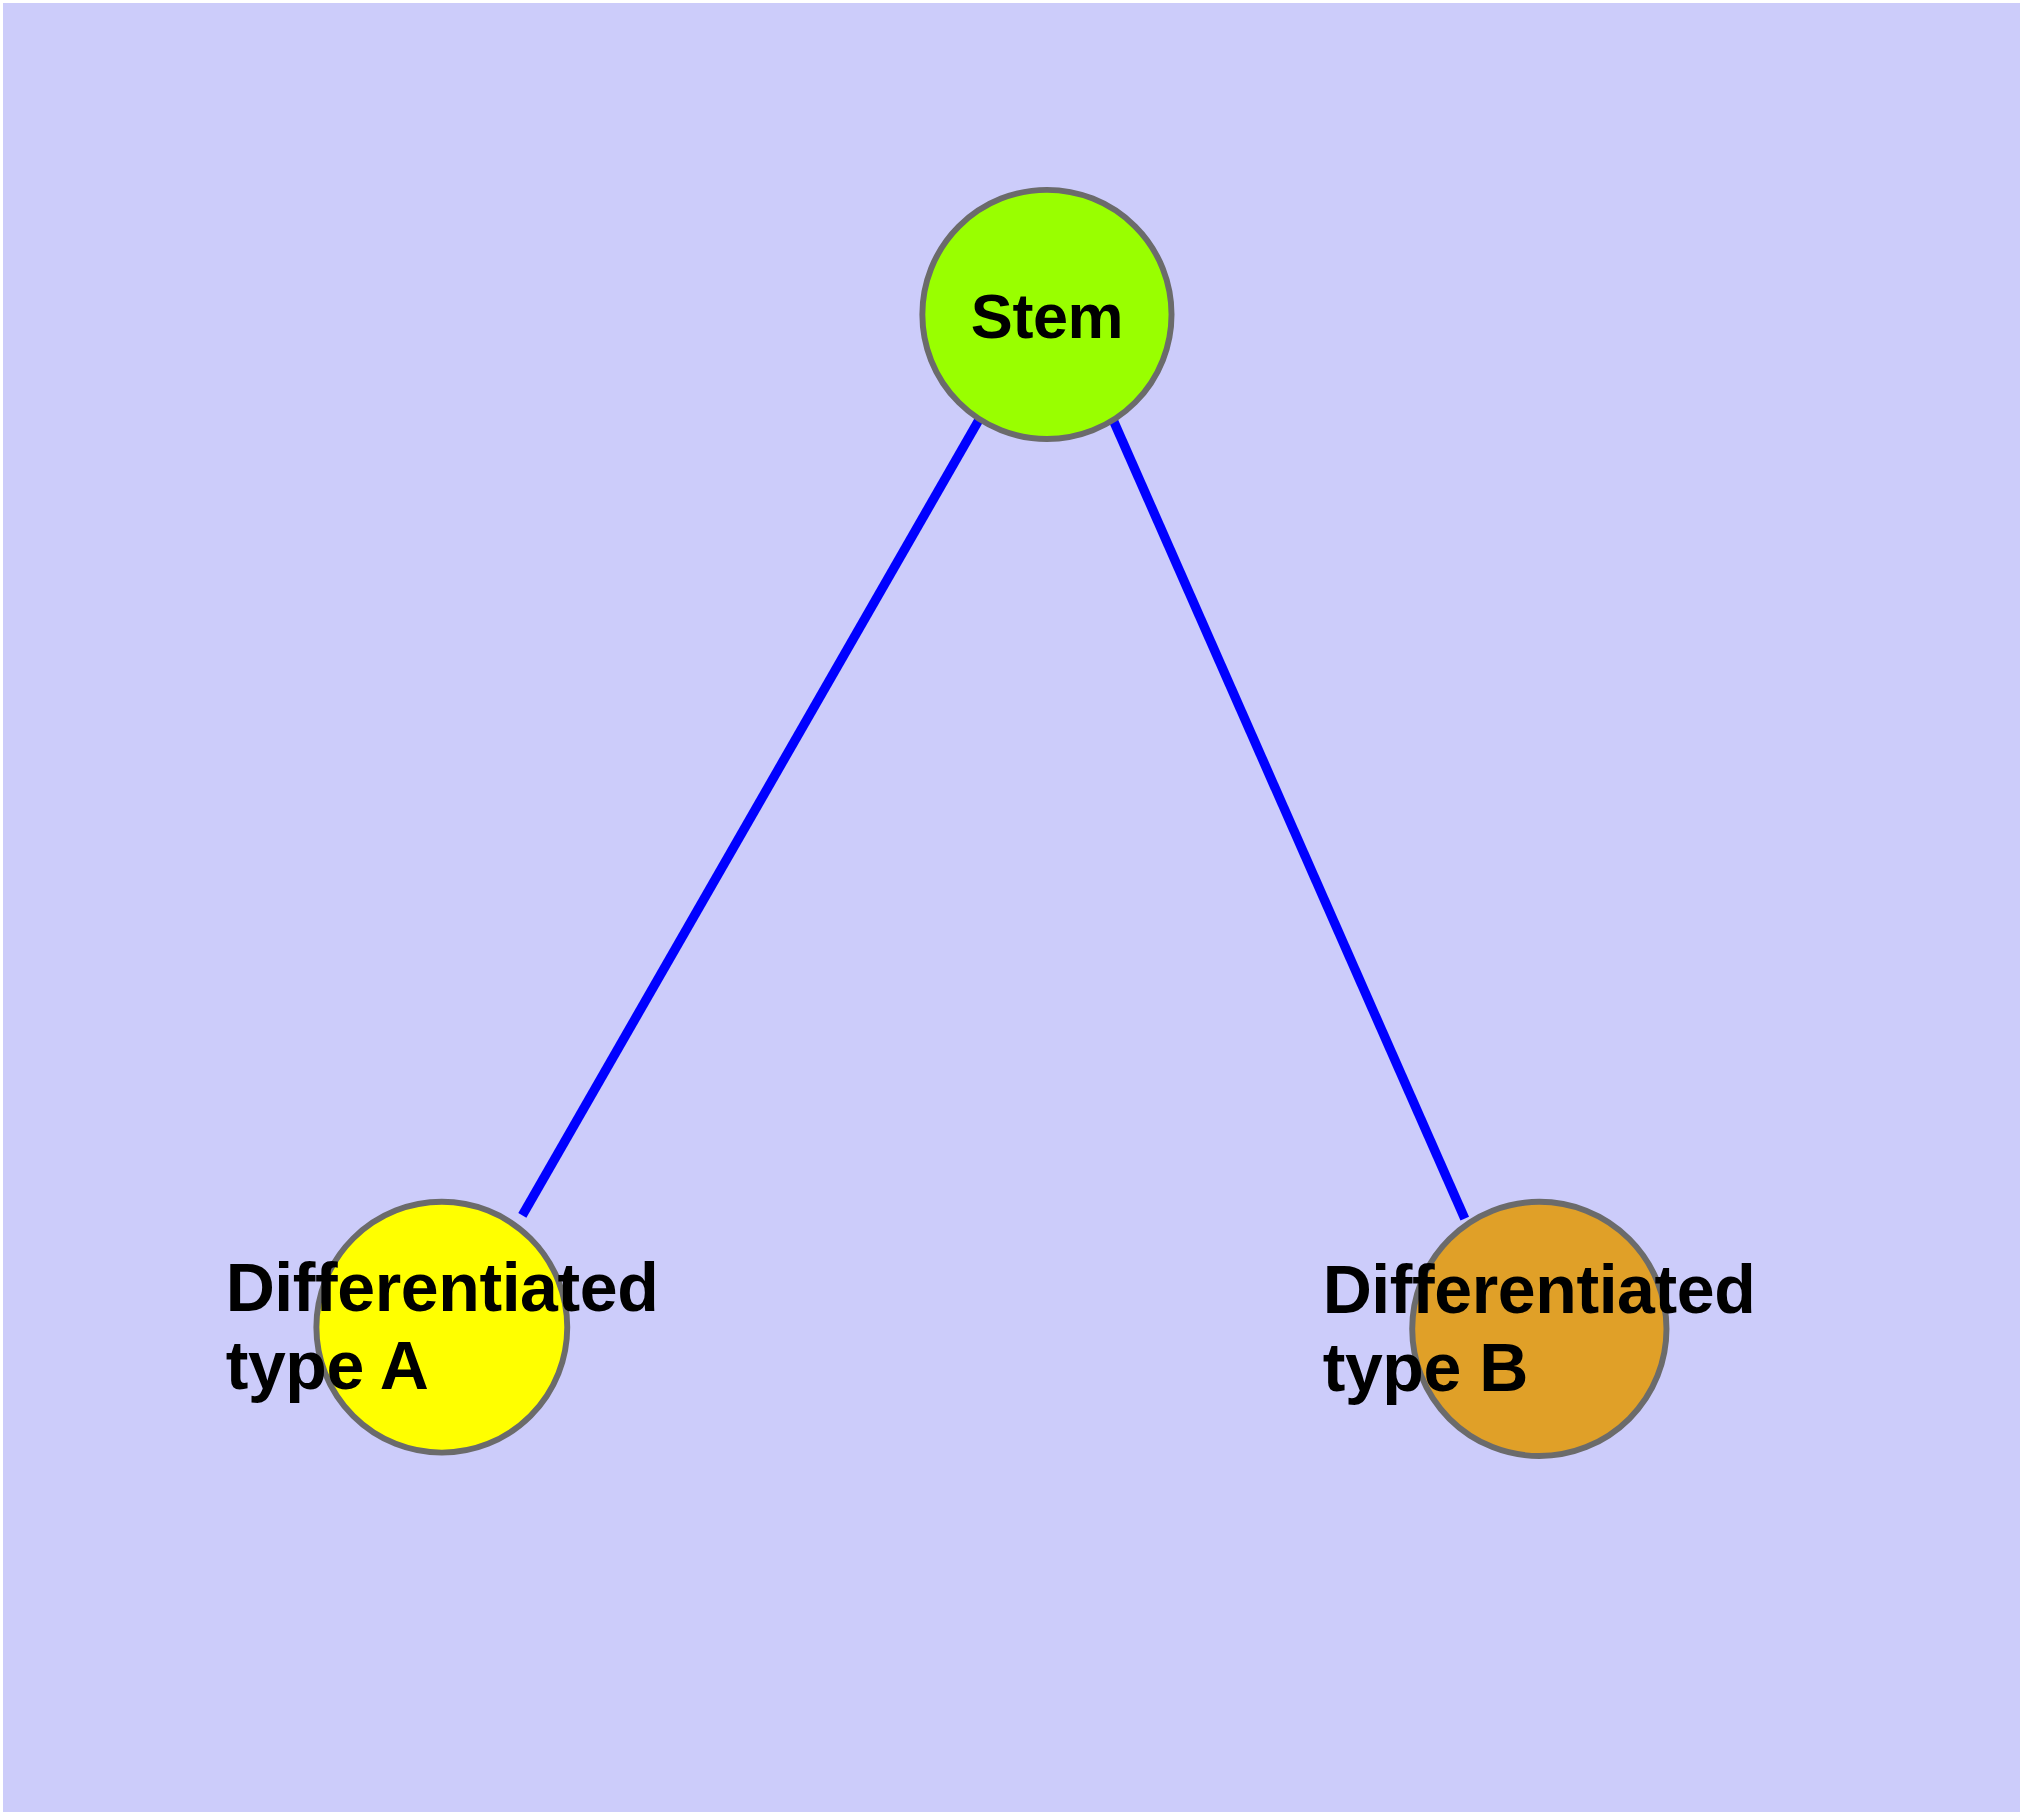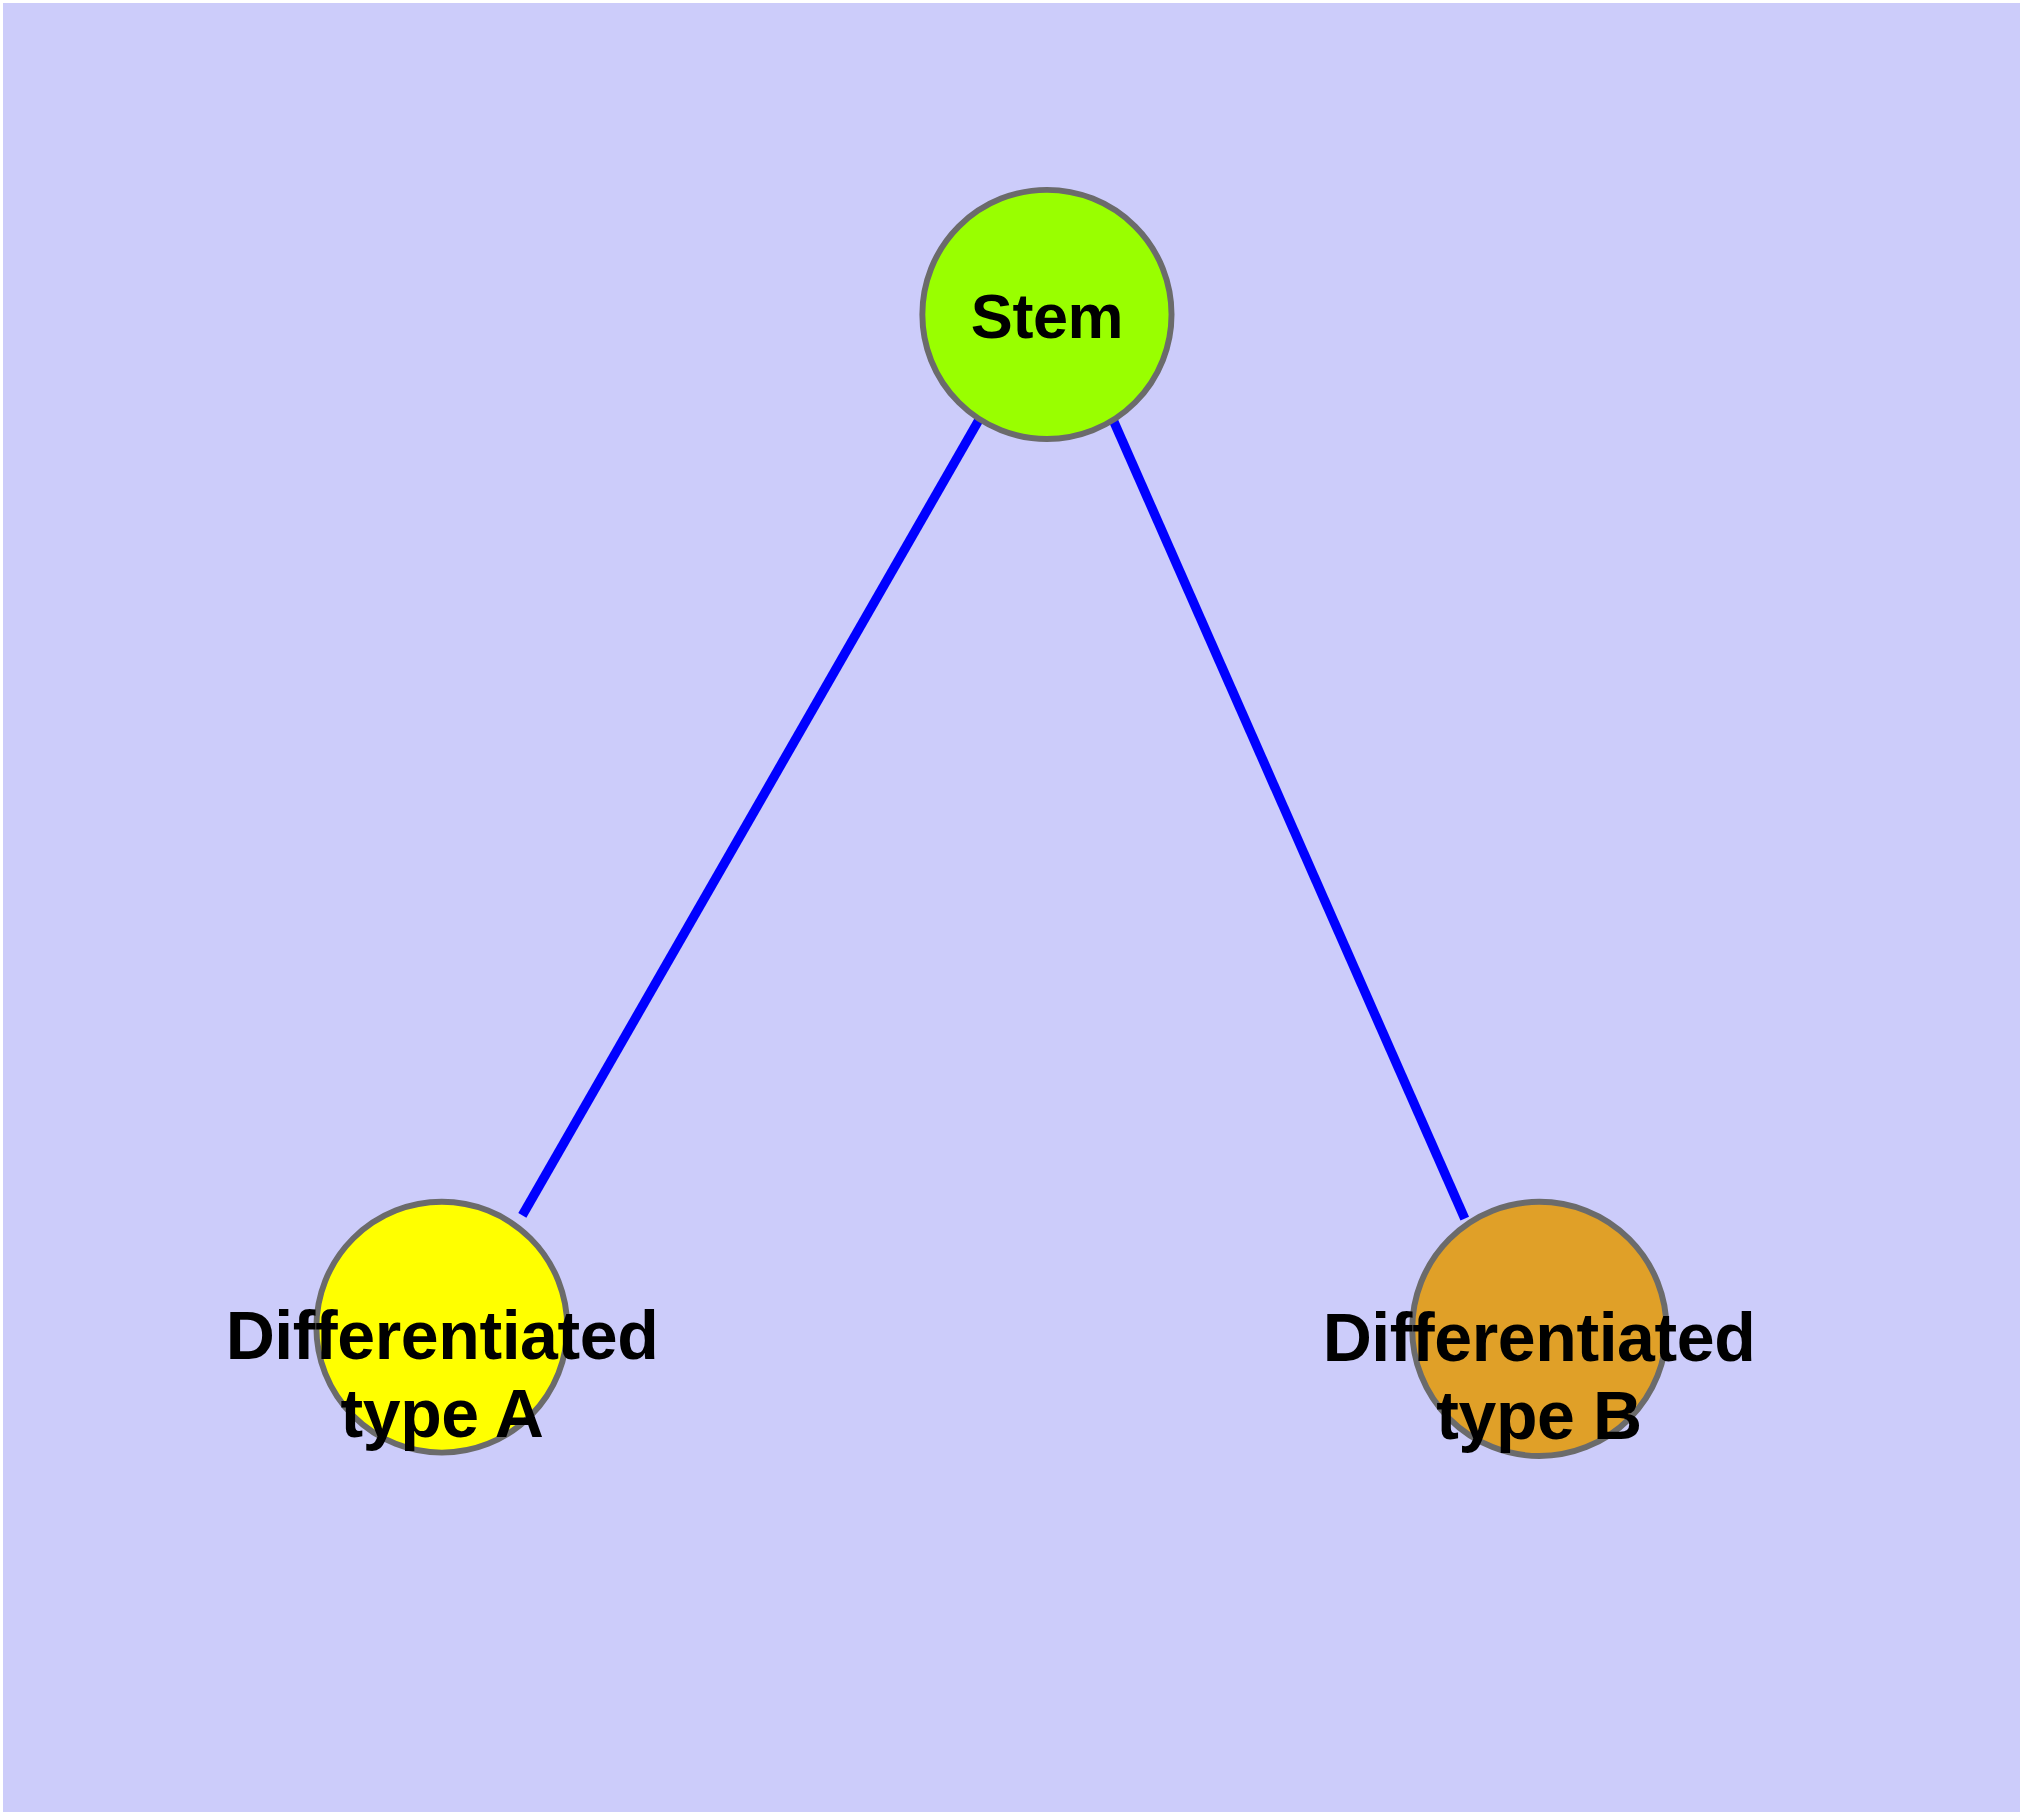--- a/index.html
+++ b/index.html
@@ -26,33 +26,32 @@
     position: absolute;
     left: 0;
     top: 0;
     width: 2021px;
     height: 1812px;
   }
   .node-label {
     position: absolute;
     color: #000000;
     font-weight: bold;
-    text-align: center;
+    text-align: left;
     line-height: 1.14;
     white-space: pre;
     letter-spacing: -0.4px;
     transform: translate(-50%, -50%);
     pointer-events: none;
   }
   .node-label.primary {
     font-size: 63px;
   }
   .node-label.leaf {
     font-size: 68px;
-    margin-top: 48px;
   }
 </style>
 </head>
 <body>
 
 <div id="canvas">
 
   <div id="bg-plane"></div>
 
   <svg id="graph-svg" viewBox="0 0 2384 2138">

